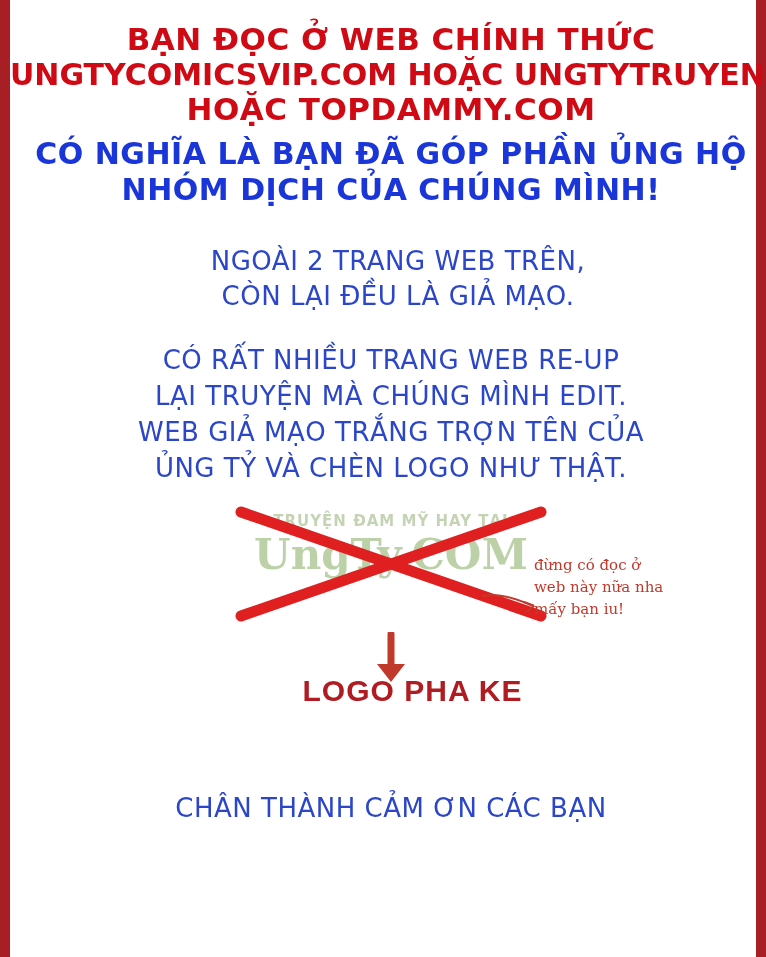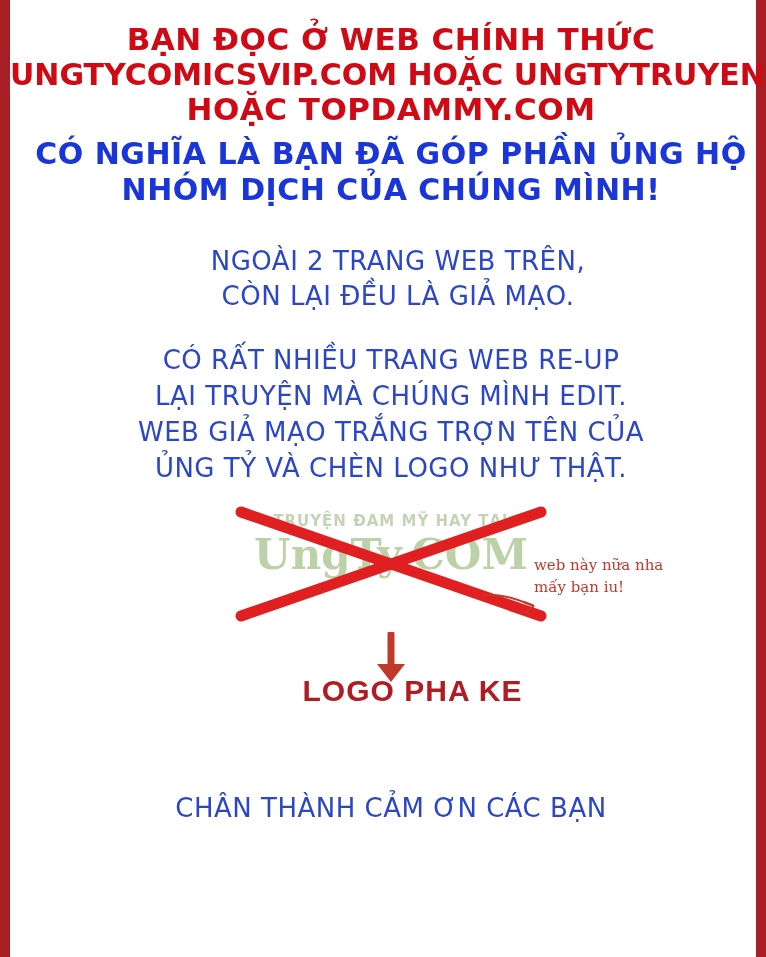--- a/index.html
+++ b/index.html
@@ -256,20 +256,21 @@
         <line x1="10" y1="8" x2="310" y2="112" stroke="#e02020" stroke-width="11" stroke-linecap="round"></line>
         <line x1="310" y1="8" x2="10" y2="112" stroke="#e02020" stroke-width="11" stroke-linecap="round"></line>
       </svg>
 
       <svg class="arrow-note" width="64" height="30" viewBox="0 0 64 30">
         <path d="M4 6 C 22 2, 40 10, 56 16" stroke="#c0392b" stroke-width="2" fill="none"></path>
         <path d="M56 16 L 46 12 M56 16 L 48 22" stroke="#c0392b" stroke-width="2" fill="none"></path>
       </svg>
 
       <div class="note">
+        <span class="ln">đừng có đọc ở</span>
         <span class="ln">web này nữa nha</span>
         <span class="ln">mấy bạn iu!</span>
       </div>
 
       <svg class="down-arrow" width="40" height="52" viewBox="0 0 40 52">
         <line x1="20" y1="2" x2="20" y2="36" stroke="#c0392b" stroke-width="7" stroke-linecap="round"></line>
         <path d="M6 32 L 20 50 L 34 32 Z" fill="#c0392b"></path>
       </svg>
 
       <div class="logo-caption">LOGO PHA KE</div>

